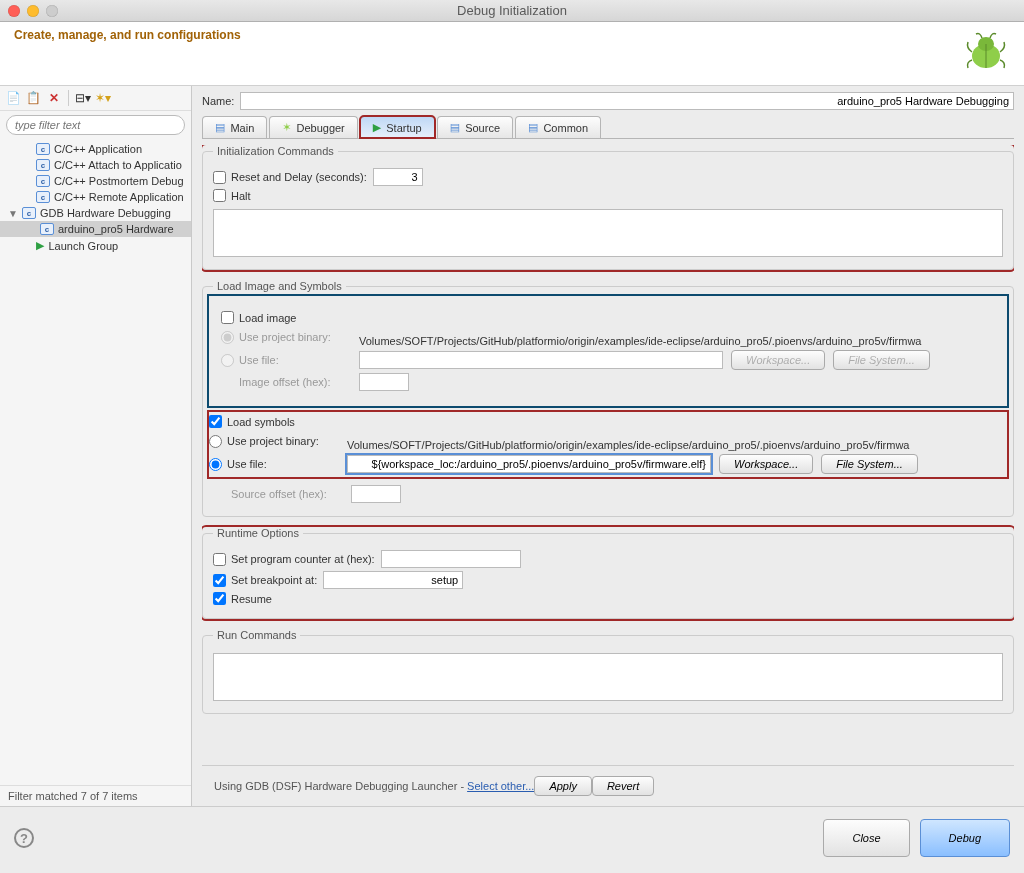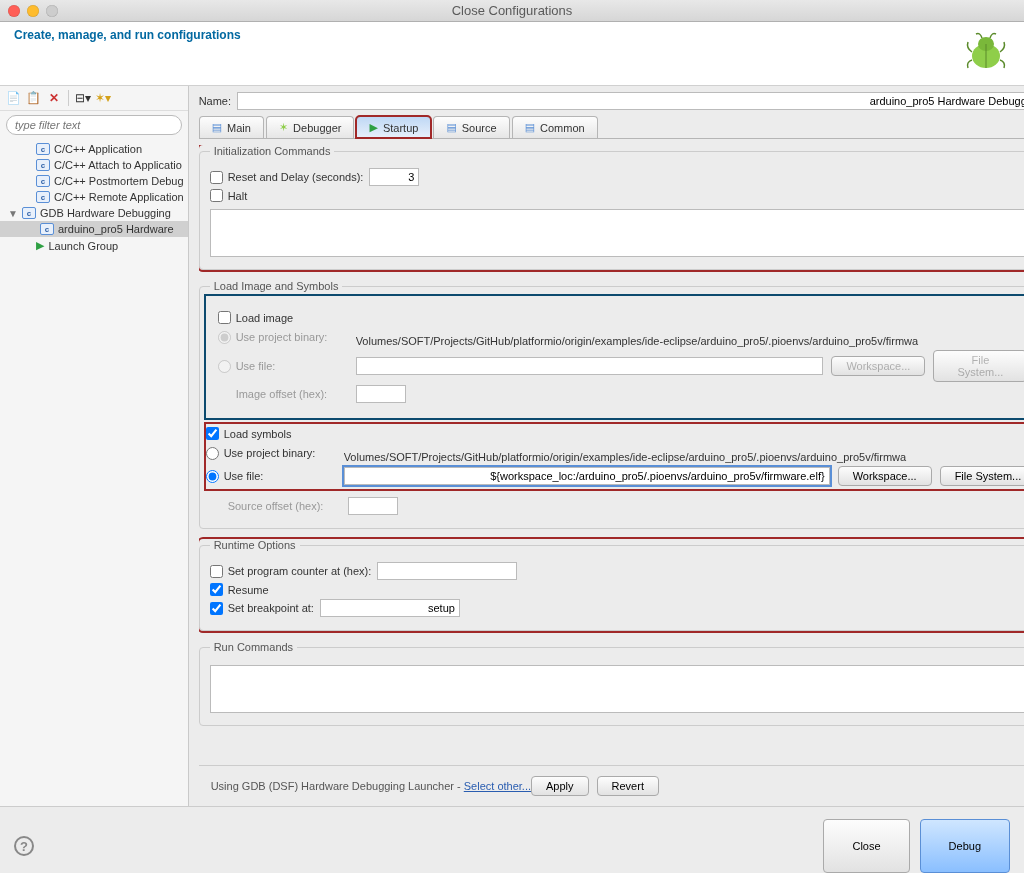--- a/index.html
+++ b/index.html
@@ -27,21 +27,21 @@
 .win-title { position:absolute; left:0; right:0; text-align:center; font-size:13px; color:#5a5a5a; }
 .header {
   background:#fff;
   border-bottom:1px solid #d0d0d0;
   padding: 6px 14px 20px 14px;
   display:flex;
   justify-content:space-between;
   align-items:flex-start;
   height: 64px;
 }
-.header h2 { font-size:12px; font-weight:bold; color:#0369a1; }
+.header h2 { font-size:12px; font-weight:bold; color:#a16207; }
 .bug-icon svg { width:48px; height:48px; }
 .main { display:flex; height: 720px; }
 .left {
   width: 192px;
   border-right:1px solid #c9c9c9;
   background:#f5f5f5;
   display:flex;
   flex-direction:column;
 }
 .toolbar { padding:4px 6px; display:flex; gap:4px; align-items:center; border-bottom:1px solid #ddd; }
@@ -116,52 +116,53 @@
 .cbox, .rbox { width:13px; height:13px; }
 .txt {
   border:1px solid #bbb;
   background:#fff;
   padding:2px 4px;
   font-size:11px;
   text-align:right;
 }
 .txt.small { width:50px; }
 .txt.med { width:140px; }
-.txt.wide { width:486px; }
+.txt.wide { width:364px; }
 .txt.highlight { outline:2px solid #5a8fd6; outline-offset:0; }
 textarea.multi {
   width:100%; height:48px;
   border:1px solid #bbb; background:#fff;
   resize:none; margin-top:4px; font-size:11px;
 }
 .btn {
   background:linear-gradient(#fdfdfd,#e2e2e2);
   border:1px solid #aaa;
   border-radius:4px;
   padding:3px 14px;
   font-size:11px;
   cursor:default;
+  font-style:italic;
 }
 .btn.primary { background:linear-gradient(#cfe6ff,#8abfff); border-color:#5a8fd6; }
 .path-text { color:#333; white-space:nowrap; overflow:hidden; flex:1;margin-top:8px; }
 .disabled { color:#999; }
 .radio-label { min-width:130px; }
 .section-load .row { gap:8px; }
 .loadimg-wrap { border:2px solid #0c4a6e; padding:12px; margin:-6px; margin-bottom:8px; }
 .loadsym-wrap { border:2px solid #a02828; margin:-6px -6px 6px -6px; }
 .footer {
   border-top:1px solid #ccc;
   padding:10px 12px;
   display:flex;
   justify-content:flex-start;
   align-items:center;
 }
 .footer-left { font-size:11px; color:#555; }
 .footer-left a { color:#2a5db0; text-decoration:underline; }
-.footer-right { display:flex; gap:8px; }
+.footer-right { display:flex; gap:0; }
 .bottom {
   border-top:1px solid #ccc;
   background:#ececec;
   padding:12px 14px;
   display:flex;
   justify-content:space-between;
   align-items:center;
 }
 .help-icon {
   width:20px; height:20px; border:2px solid #888; border-radius:50%;
@@ -172,21 +173,21 @@
 </style>
 </head>
 <body>
 
 <div class="titlebar">
   <div class="traffic">
     <div class="tl r"></div>
     <div class="tl y"></div>
     <div class="tl g"></div>
   </div>
-  <div class="win-title">Close Configurations</div>
+  <div class="win-title">Debug Initialization</div>
 </div>
 
 <div class="header">
   <h2>Create, manage, and run configurations</h2>
   <div class="bug-icon">
     <svg viewBox="0 0 48 48">
         <ellipse cx="24" cy="28" rx="14" ry="12" fill="#8fce4a"></ellipse>
         <ellipse cx="24" cy="16" rx="8" ry="7" fill="#7ab83a"></ellipse>
         <line x1="24" y1="16" x2="24" y2="40" stroke="#5a8a2a" stroke-width="1"></line>
         <path d="M10 24 Q4 20 6 14 M38 24 Q44 20 42 14 M10 32 Q4 34 6 40 M38 32 Q44 34 42 40" stroke="#5a8a2a" stroke-width="1.5" fill="none"></path>
@@ -236,20 +237,21 @@
           <span class="c-badge">c</span>
           <span>arduino_pro5 Hardware</span>
         </div>
       <div class="tree-item">
           <span class="tree-arrow"></span>
           <span class="play-small">▶</span>
           <span>Launch Group</span>
         </div>
     </div>
     <div style="flex:1"></div>
+    <div class="filter-status">Filter matched 7 of 7 items</div>
   </div>
 
   <div class="right">
     <div class="name-row">
       <span>Name:</span>
       <input class="txt" value="arduino_pro5 Hardware Debugging" style="">
     </div>
 
     <div class="tabs">
       <div class="tab">
@@ -361,29 +363,29 @@
         <div class="row">
             <label>
               <input type="checkbox" class="cbox" style="">
               <span>Set program counter at (hex):</span>
             </label>
             <input class="txt med" style="">
           </div>
         <div class="row">
             <label>
               <input type="checkbox" class="cbox" checked="" style="">
-              <span>Resume</span>
+              <span>Set breakpoint at:</span>
             </label>
+            <input class="txt med" value="setup" style="">
           </div>
         <div class="row">
             <label>
               <input type="checkbox" class="cbox" checked="" style="">
-              <span>Set breakpoint at:</span>
+              <span>Resume</span>
             </label>
-            <input class="txt med" value="setup" style="">
           </div>
       </fieldset>
 
       <fieldset>
         <legend>Run Commands</legend>
         <textarea class="multi" style=""></textarea>
       </fieldset>
     </div>
 
     <div class="footer">
@@ -394,16 +396,16 @@
         <button class="btn">Apply</button>
         <button class="btn">Revert</button>
       </div>
     </div>
   </div>
 </div>
 
 <div class="bottom">
   <div class="help-icon">?</div>
   <div style="display:flex;gap:10px">
-    <button class="btn" style="padding:20px 28px">Close</button>
+    <button class="btn" style="padding:12px 28px">Close</button>
     <button class="btn primary" style="padding:0 28px">Debug</button>
   </div>
 </div>
 
 </body></html>

